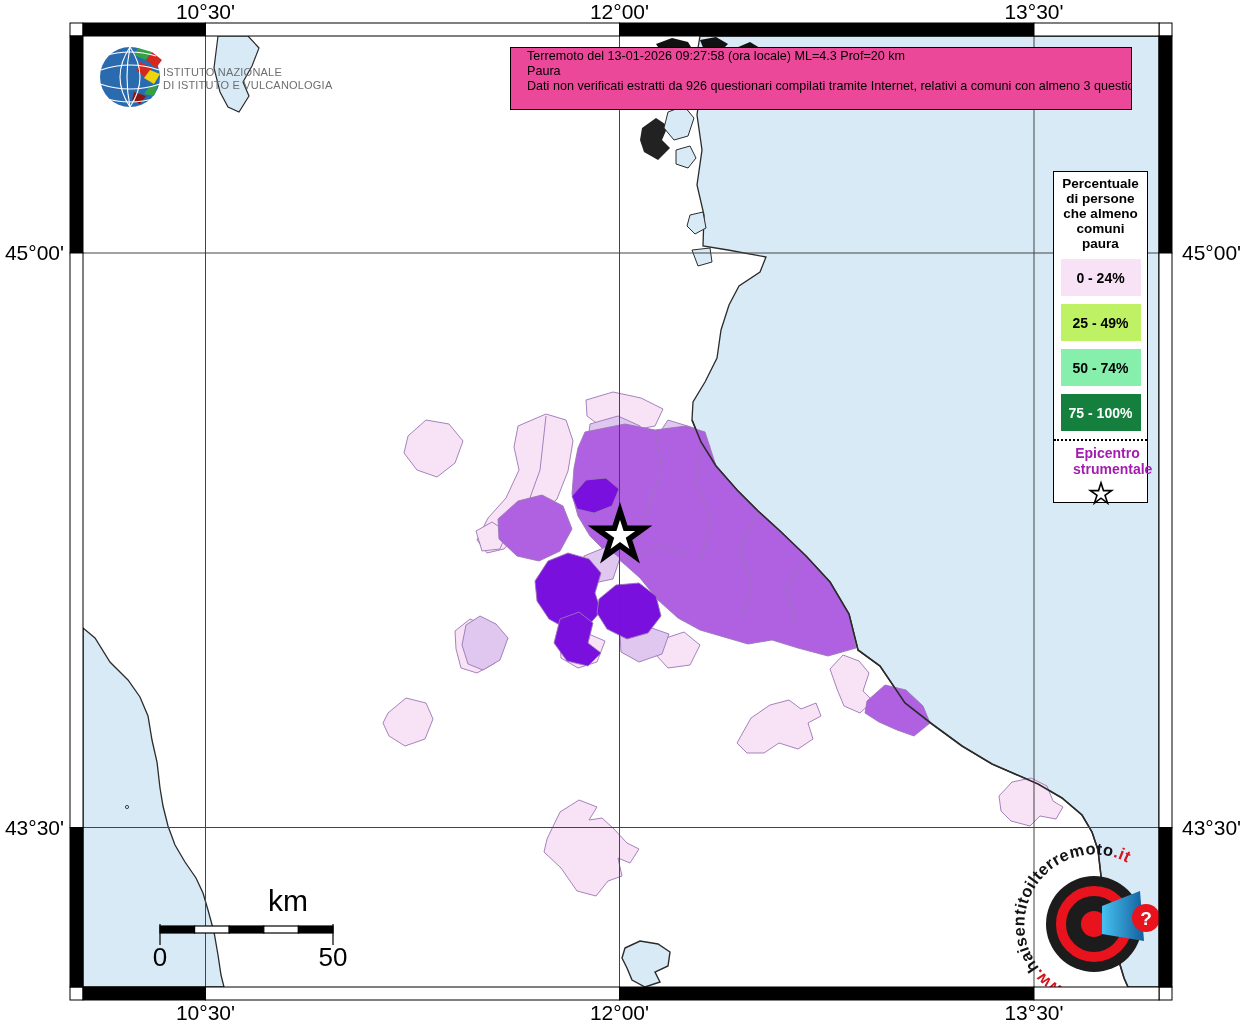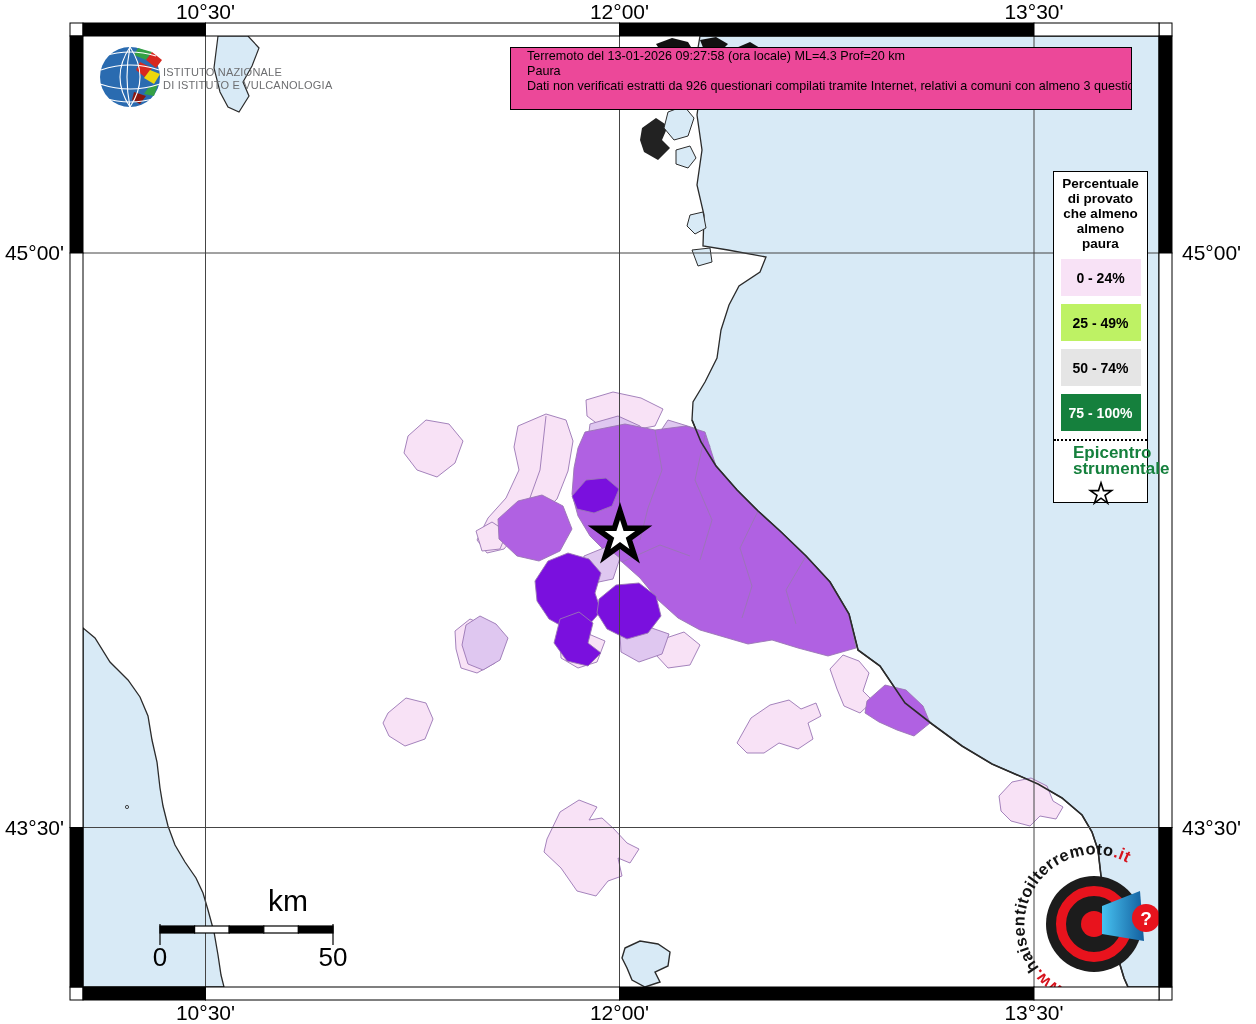--- a/index.html
+++ b/index.html
@@ -24,21 +24,21 @@
             padding:1px 16px;font-size:12.6px;line-height:15.1px;color:#000;
             white-space:nowrap;overflow:hidden;}
 
   .legend{position:absolute;left:1053px;top:171px;width:95px;height:332px;
           background:#fff;border:1.5px solid #000;box-sizing:border-box;
           padding:4px 5px 2px 5px;text-align:center;}
   .legend-title{font-weight:bold;font-size:13.5px;line-height:15px;color:#000;}
   .swatch{width:80px;height:37px;margin:8px auto 0 auto;display:flex;
           align-items:center;justify-content:center;font-weight:bold;font-size:14px;}
   .legend-sep{border-top:2px dotted #000;margin:8px -5px 4px -5px;height:0;}
-  .legend-epi{font-weight:bold;font-size:17px;line-height:16px;color:#15803d;margin-left:14px;}
+  .legend-epi{font-weight:bold;font-size:14px;line-height:16px;color:#a21caf;margin-left:14px;}
   .legend-star{display:block;margin:3px auto 0 auto;}
 
   .ingv-text{position:absolute;left:163px;top:66px;color:#6d6e70;
              font-size:11px;line-height:12.5px;letter-spacing:0.2px;white-space:nowrap;}
 
   .km-label{position:absolute;left:188px;top:884px;width:120px;text-align:right;
             font-size:30px;color:#000;}
   .scale-num{position:absolute;top:942px;font-size:26px;color:#000;text-align:center;width:60px;}
 </style>
 </head>
@@ -225,32 +225,32 @@
 
   <div class="info-box">
     <div>Terremoto del 13-01-2026 09:27:58 (ora locale) ML=4.3 Prof=20 km</div>
     <div>Paura</div>
     <div>Dati non verificati estratti da 926 questionari compilati tramite Internet, relativi a comuni con almeno 3 questionari.</div>
   </div>
 
   <div class="legend">
     <div class="legend-title">
       <div>Percentuale</div>
-      <div>di provato</div>
+      <div>di persone</div>
       <div>che almeno</div>
-      <div>almeno</div>
+      <div>comuni</div>
       <div>paura</div>
     </div>
     <div class="swatch" style="background: rgb(248, 226, 246);">
       <span>0 - 24%</span>
     </div>
     <div class="swatch" style="background: #bef264;">
       <span>25 - 49%</span>
     </div>
-    <div class="swatch" style="background: #e5e5e5;">
+    <div class="swatch" style="background: #86efac;">
       <span>50 - 74%</span>
     </div>
     <div class="swatch" style="background: #15803d;">
       <span style="color: rgb(255, 255, 255);">75 - 100%</span>
     </div>
     <div class="legend-sep"></div>
     <div class="legend-epi">
       <div>Epicentro</div>
       <div>strumentale</div>
     </div>

